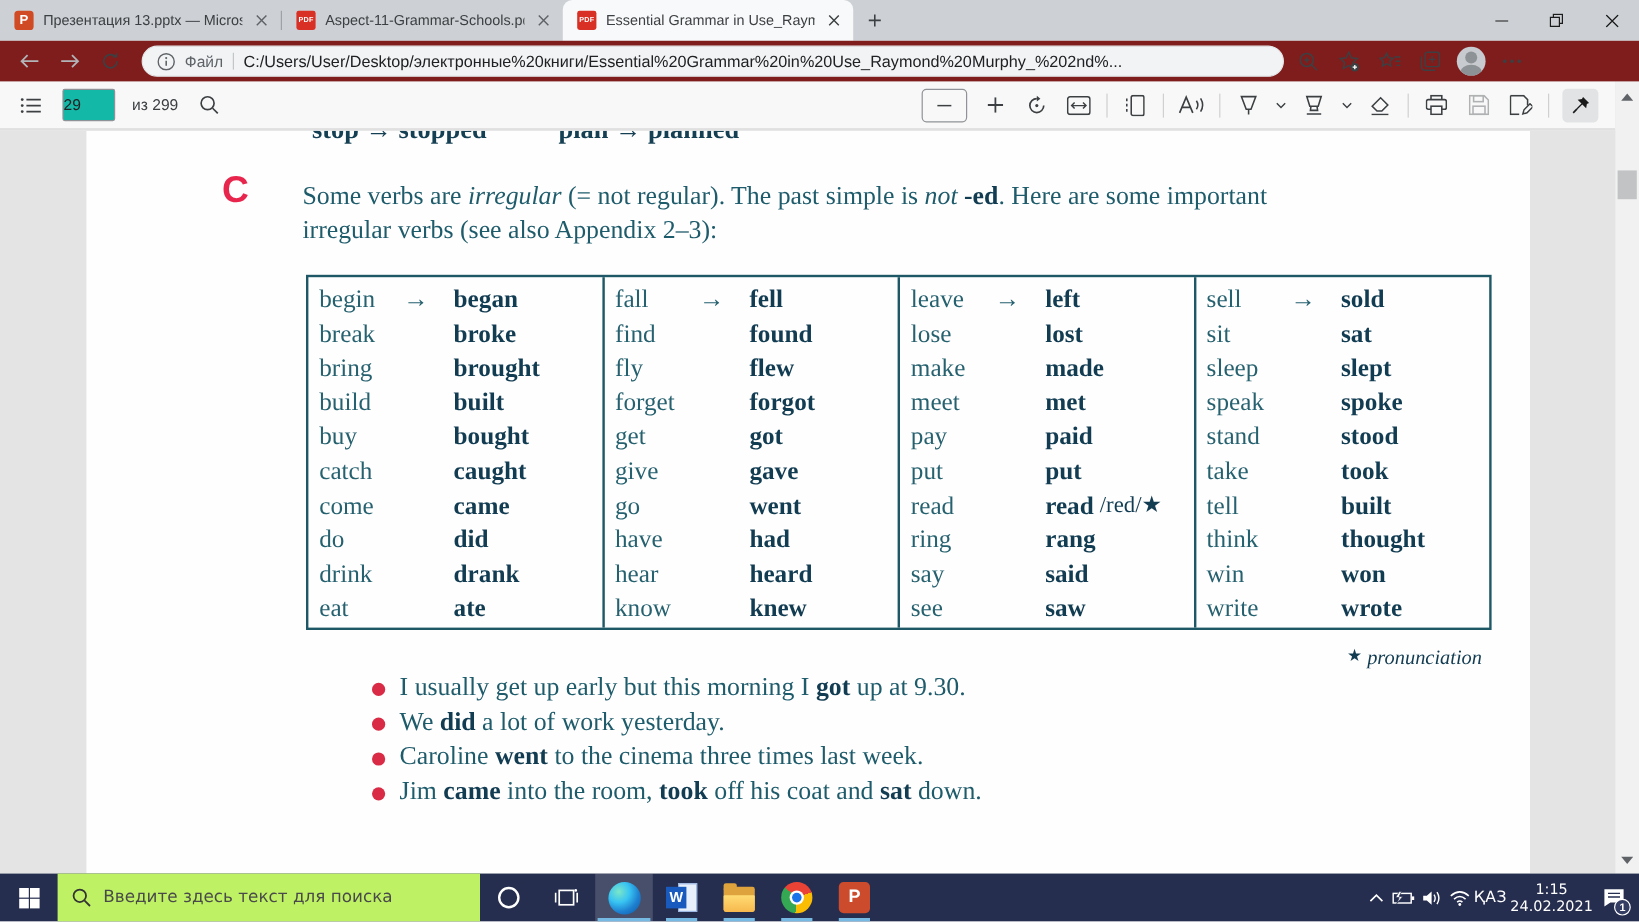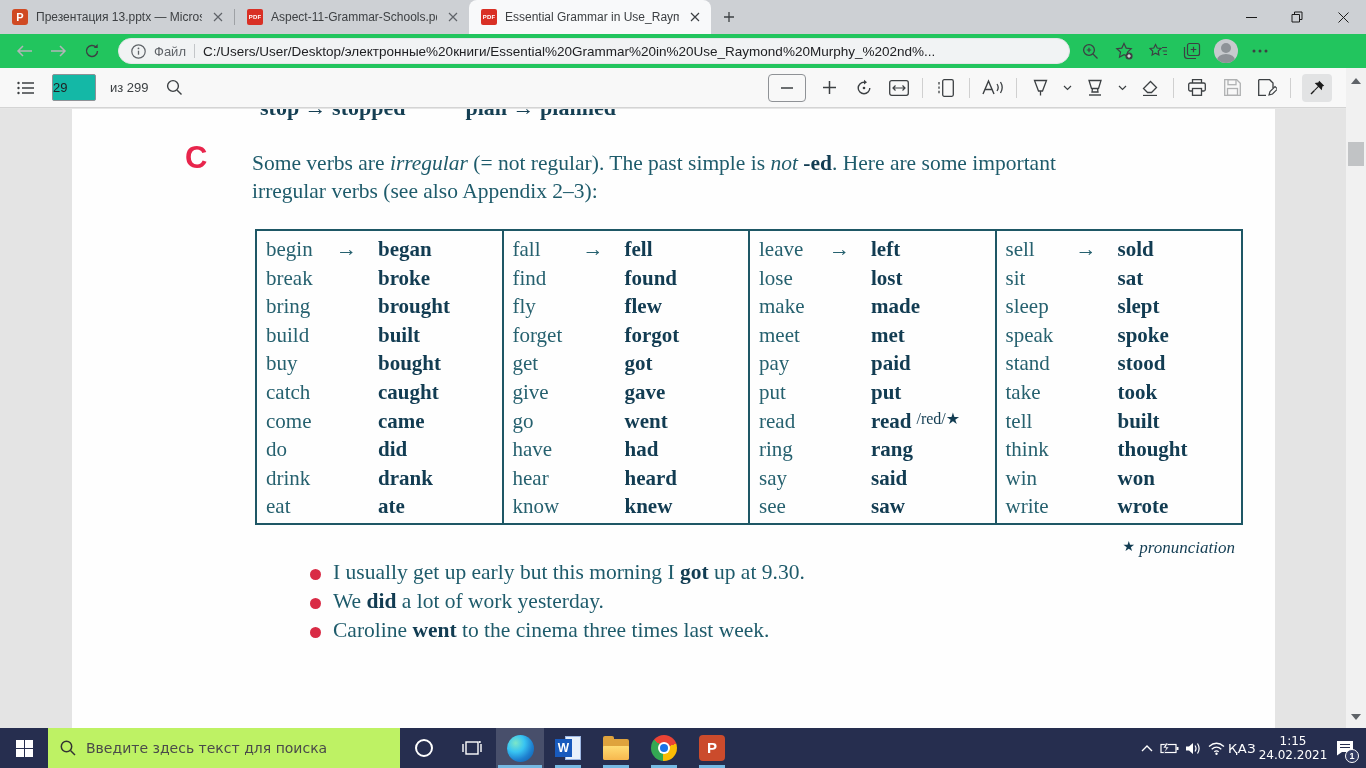--- a/index.html
+++ b/index.html
@@ -13,21 +13,21 @@
   .tab.active { background:#f8f9fa; border-radius:8px 8px 0 0; width:242px; }
   .tab-sep { width:1px; height:16px; background:#9ea1a5; align-self:center; }
   .tab-close { width:16px; height:16px; display:flex; align-items:center; justify-content:center; border-radius:3px; flex:none; }
   .fav-pdf { width:16px; height:16px; flex:none; background:#d93025; border-radius:2px; color:#fff; font:bold 6px/16px "Liberation Sans",sans-serif; text-align:center; letter-spacing:.2px; }
   .fav-ppt { width:16px; height:16px; flex:none; background:#d04a23; border-radius:3px; color:#fff; font:bold 11px/16px "Liberation Sans",sans-serif; text-align:center; }
   .newtab { width:28px; height:28px; margin:3px 0 0 4px; display:flex; align-items:center; justify-content:center; border-radius:4px; }
   .wincontrols { margin-left:auto; display:flex; }
   .winbtn { width:46px; height:34px; display:flex; align-items:center; justify-content:center; }
 
   
-  .addressbar { position:absolute; top:34px; left:0; right:0; height:34px; background:#22c55e; display:flex; align-items:center; padding:0 10px; gap:6px; }
+  .addressbar { position:absolute; top:34px; left:0; right:0; height:34px; background:#7f1d1d; display:flex; align-items:center; padding:0 10px; gap:6px; }
   .navbtn { width:28px; height:28px; display:flex; align-items:center; justify-content:center; border-radius:4px; flex:none; }
   .urlfield { height:26px; flex:none; width:952px; margin-left:6px; background:#f1f3f4; border:1px solid #e4e6e8; border-radius:14px; display:flex; align-items:center; padding:0 12px; gap:8px; }
   .urlfield .scheme { font-size:13px; color:#5f6368; flex:none; }
   .urlfield .vdiv { width:1px; height:14px; background:#c3c6c9; flex:none; }
   .urlfield .path { font-size:13.5px; color:#202124; white-space:nowrap; overflow:hidden; }
   .abar-ic { width:28px; height:28px; display:flex; align-items:center; justify-content:center; border-radius:4px; flex:none; position:relative; }
   .avatar { width:24px; height:24px; border-radius:50%; background:#c7cace; position:relative; overflow:hidden; }
   .avatar .head { position:absolute; left:7px; top:4px; width:10px; height:10px; border-radius:50%; background:#8d9297; }
   .avatar .bodyy { position:absolute; left:3px; top:15px; width:18px; height:12px; border-radius:50% 50% 0 0; background:#8d9297; }
 
@@ -60,21 +60,21 @@
   .intro { position:absolute; left:180px; top:41px; width:975px; font-size:21.5px; line-height:27.5px; color:#1e5b6b; }
   .seg-b { font-weight:bold; color:#123c52; }
   .seg-i { font-style:italic; }
   .verb-table { position:absolute; left:183px; top:120px; width:988px; height:296px; border:2px solid #1e5765; display:flex; }
   .vt-col { flex:1; border-left:2px solid #1e5765; padding:6px 0 0 9px; }
   .vt-col:first-child { border-left:none; }
   .vt-row { height:28.6px; display:flex; font-size:21px; color:#26616f; white-space:nowrap; }
   .vt-base { width:70px; flex:none; }
   .vt-arrow { width:42px; flex:none; }
   .vt-past { font-weight:bold; color:#123c52; }
-  .vt-note { color:#123c52; margin-left:5px; font-size:16px; }
+  .vt-note { color:#123c52; margin-left:5px; font-size:19px; }
   .footnote { position:absolute; right:40px; top:429px; font-size:17px; color:#123c52; }
   .footnote .fstar { font-style:normal; font-size:14px; vertical-align:2px; }
   .footnote .ftext { font-style:italic; }
   .examples { position:absolute; left:238px; top:451px; }
   .ex-line { display:flex; align-items:flex-start; height:29px; font-size:21.5px; color:#1e5b6b; white-space:nowrap; }
   .ex-bullet { width:11px; height:11px; border-radius:50%; background:#d92b45; margin:9px 12px 0 0; flex:none; }
 
   
   .taskbar { position:absolute; bottom:0; left:0; right:0; height:40px; background:#262e4f; display:flex; align-items:stretch; font-family:"DejaVu Sans","Liberation Sans",sans-serif; }
   .tb-btn { width:48px; display:flex; align-items:center; justify-content:center; position:relative; }
@@ -597,20 +597,24 @@
             <div><span>I usually get up early but this morning I </span><span class="seg-b">got</span><span> up at 9.30.</span></div>
           </div>
           <div class="ex-line">
             <div class="ex-bullet"></div>
             <div><span>We </span><span class="seg-b">did</span><span> a lot of work yesterday.</span></div>
           </div>
           <div class="ex-line">
             <div class="ex-bullet"></div>
             <div><span>Caroline </span><span class="seg-b">went</span><span> to the cinema three times last week.</span></div>
           </div>
+          <div class="ex-line">
+            <div class="ex-bullet"></div>
+            <div><span>Jim </span><span class="seg-b">came</span><span> into the room, </span><span class="seg-b">took</span><span> off his coat and </span><span class="seg-b">sat</span><span> down.</span></div>
+          </div>
         </div>
 
     </div>
   </div>
 
   <div class="taskbar">
     <div class="tb-btn">
       <div class="win-logo">
           <div></div>
           <div></div>

